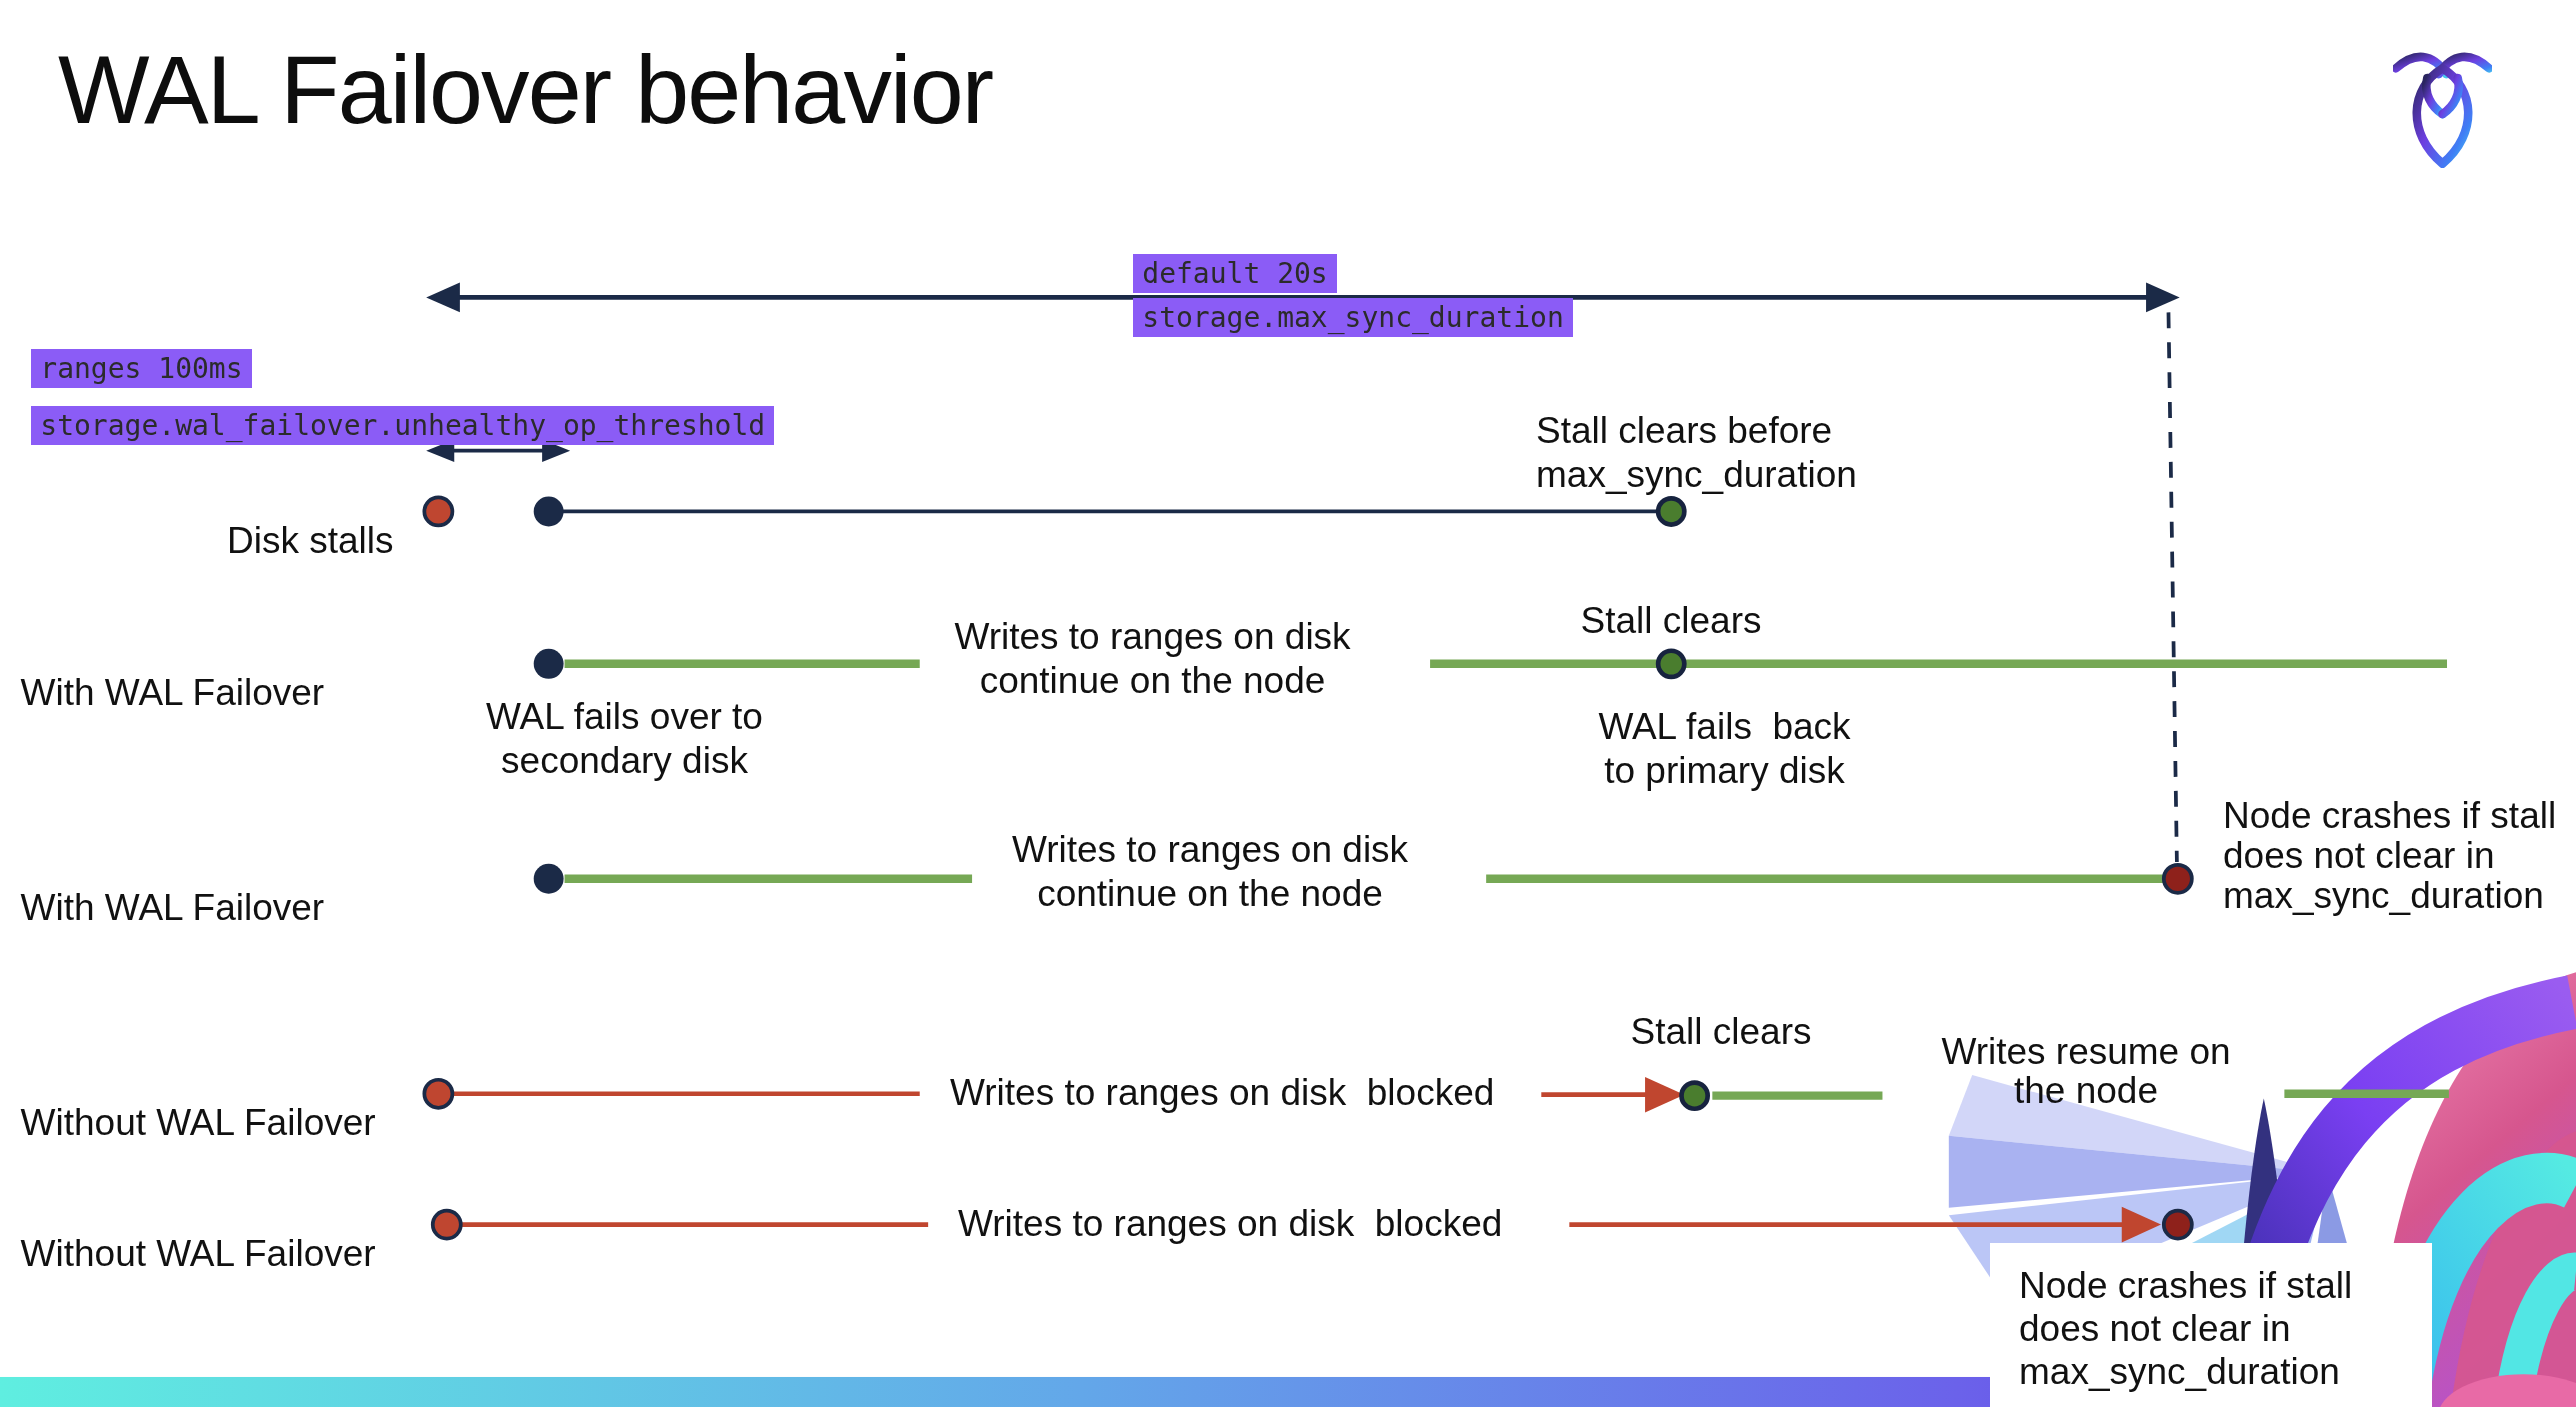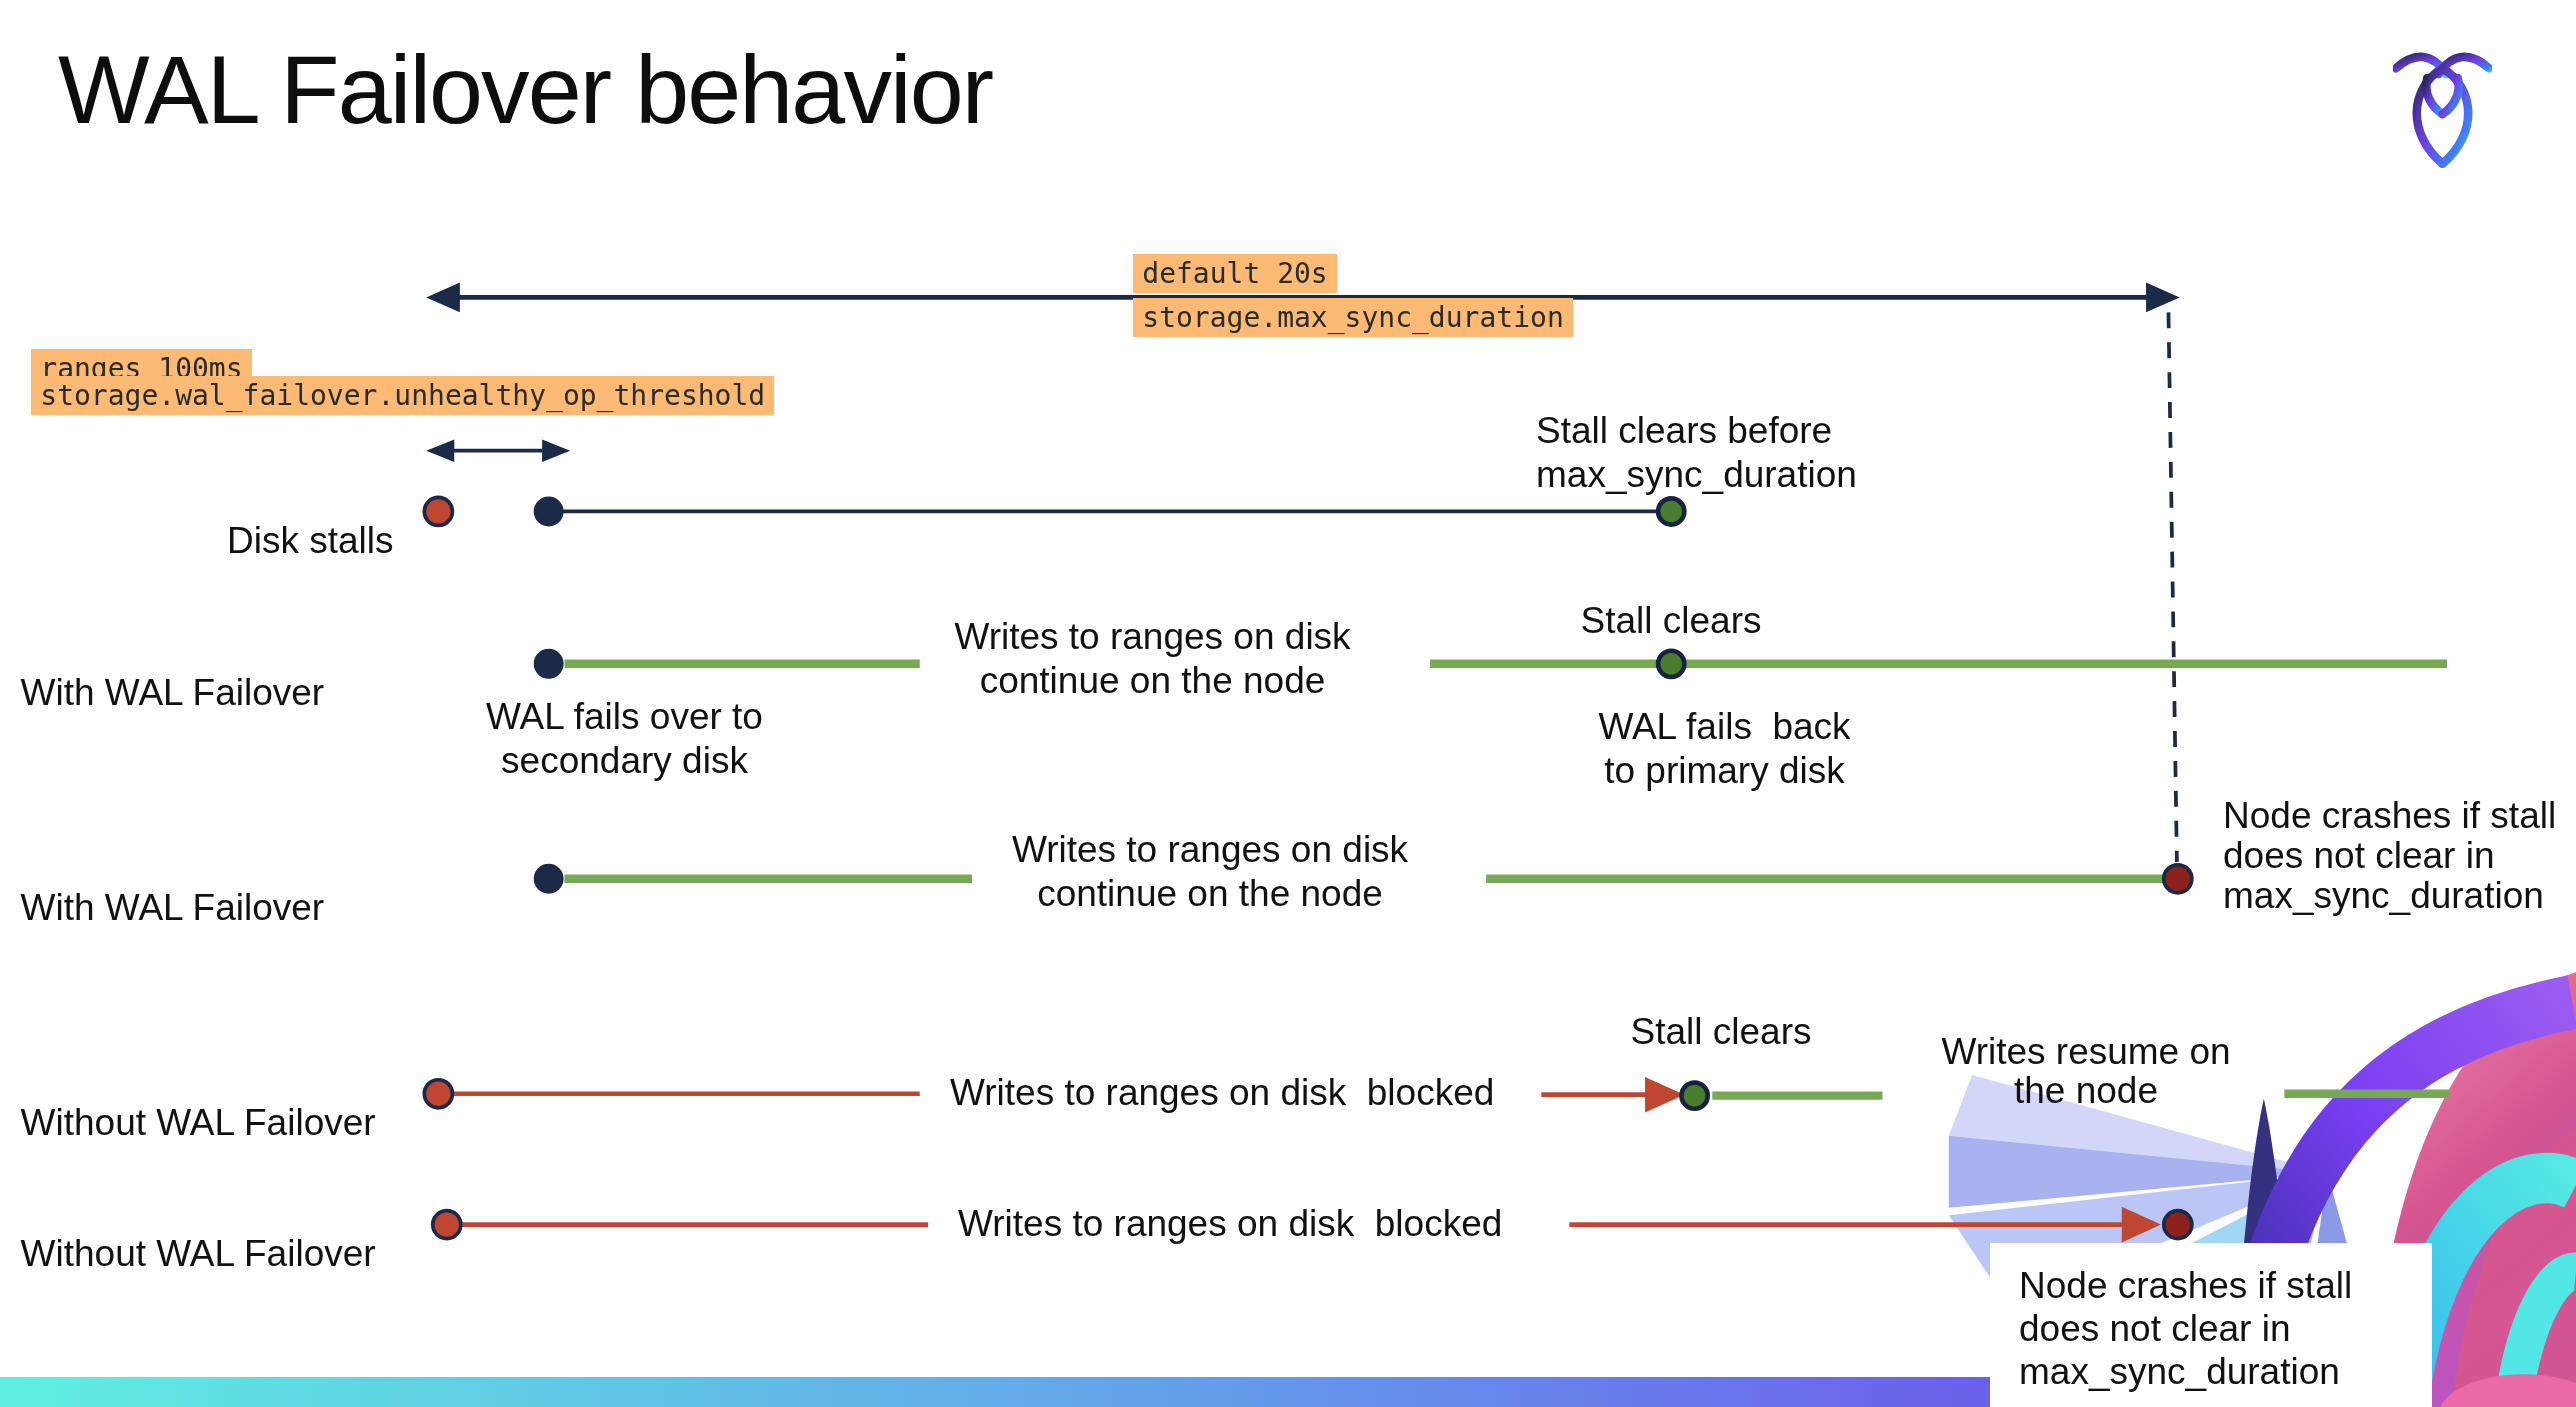--- a/index.html
+++ b/index.html
@@ -8,21 +8,21 @@
     background:#ffffff;font-family:"Liberation Sans",sans-serif;color:#1a1a1a;
   }
   .abs{position:absolute;}
   svg{display:block;}
   #page-title{
     left:58px;top:34px;font-size:97px;font-weight:400;letter-spacing:-1.9px;
     color:#0d0d0d;white-space:nowrap;
   }
   .mono{
     font-family:"DejaVu Sans Mono","Liberation Mono",monospace;
-    font-size:28px;line-height:33px;color:#2b2b2b;background:#fdba74;
+    font-size:28px;line-height:33px;color:#2b2b2b;background:#8b5cf6;
     padding:2.8px 9.3px;white-space:nowrap;
   }
   .row-label{font-size:37px;line-height:43px;white-space:nowrap;color:#111;margin-top:29px;}
   .note{font-size:37px;line-height:44px;white-space:pre-wrap;color:#111;}
   .note.center{text-align:center;}
   .note.tight{line-height:40px;}
   #crash-box{
     left:1990px;top:1243px;width:442px;height:165px;background:#ffffff;
   }
   #crash-box .note{position:absolute;left:29px;top:20.6px;line-height:43px;}
@@ -156,21 +156,21 @@
       <path d="M 52,72 C 40,64 32,50 36,34"></path>
       <path d="M 52,72 C 64,64 72,50 68,34"></path>
     </g>
   </svg>
 
   <div id="page-title" class="abs">WAL Failover behavior</div>
 
   <div class="abs mono" style="left:1133px;top:254px;">default 20s</div>
   <div class="abs mono" style="left:1133px;top:298px;text-align:right;">storage.max_sync_duration</div>
   <div class="abs mono" style="left:31px;top:349px;">ranges 100ms</div>
-  <div class="abs mono" style="left:31px;top:376px;">storage.wal_failover.unhealthy_op_threshold</div>
+  <div class="abs mono" style="left:31px;top:406px;">storage.wal_failover.unhealthy_op_threshold</div>
 
   <div class="abs row-label" style="left:227px;top:490px;">Disk stalls</div>
   <div class="abs row-label" style="left:20.6px;top:642px;">With WAL Failover</div>
   <div class="abs row-label" style="left:20.6px;top:857px;">With WAL Failover</div>
   <div class="abs row-label" style="left:20.6px;top:1072px;">Without WAL Failover</div>
   <div class="abs row-label" style="left:20.6px;top:1203px;">Without WAL Failover</div>
 
   <div class="abs note" style="left:1536px;top:409px;">Stall clears before
 max_sync_duration</div>
 

